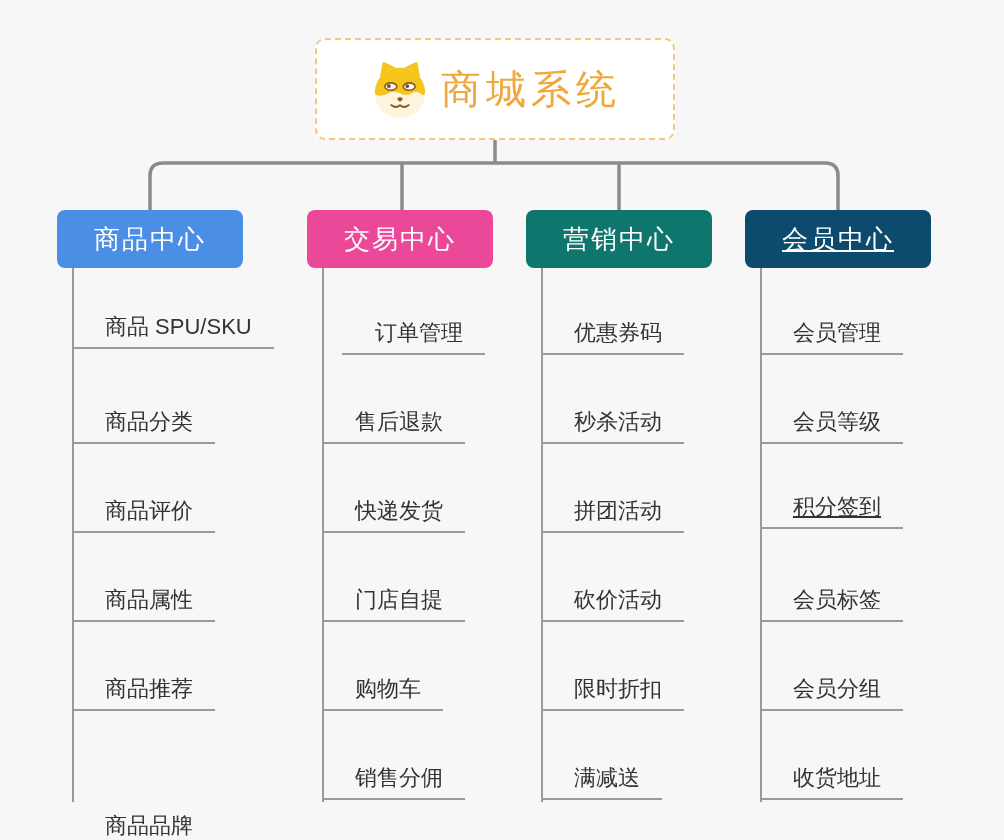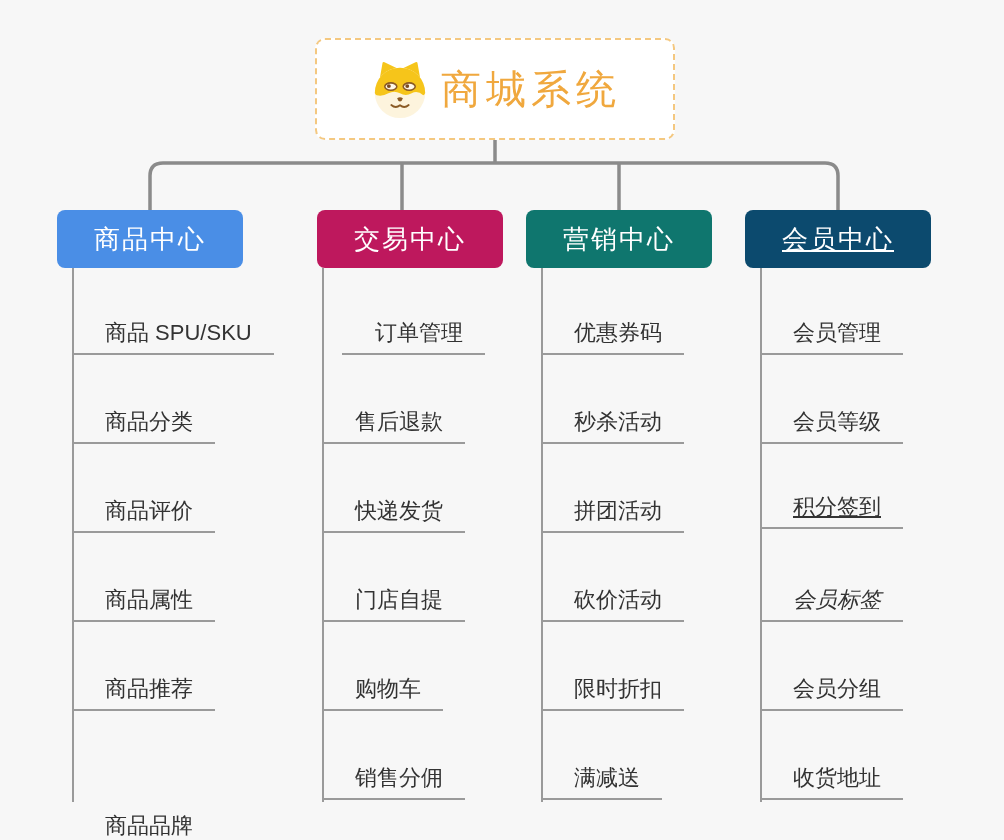--- a/index.html
+++ b/index.html
@@ -110,30 +110,30 @@
     </svg>
     <span class="root-title">商城系统</span>
   </div>
 
 <div class="branch-col" style="left: 57px;">
     <div class="branch-header" style="background: rgb(74, 142, 230);">
       <span>商品中心</span>
     </div>
     <div class="branch-spine" style="height: 534px;"></div>
     <div class="branch-items">
-        <div class="sub-item" style="top: 105px;"><span>商品 SPU/SKU</span></div>
+        <div class="sub-item" style="top: 99px;"><span>商品 SPU/SKU</span></div>
         <div class="sub-item" style="top: 194px;"><span>商品分类</span></div>
         <div class="sub-item" style="top: 283px;"><span>商品评价</span></div>
         <div class="sub-item" style="top: 372px;"><span>商品属性</span></div>
         <div class="sub-item" style="top: 461px;"><span>商品推荐</span></div>
         <div class="sub-item" style="top: 550px; margin-top: 48px;"><span>商品品牌</span></div>
       </div>
   </div>
     <div class="branch-col" style="left: 307px;">
-    <div class="branch-header" style="background: #be185d; margin-left: 10px;">
+    <div class="branch-header" style="background: #ec4899;">
       <span>交易中心</span>
     </div>
     <div class="branch-spine" style="height: 534px;"></div>
     <div class="branch-items">
         <div class="sub-item" style="top: 105px; margin-left: 20px;"><span>订单管理</span></div>
         <div class="sub-item" style="top: 194px;"><span>售后退款</span></div>
         <div class="sub-item" style="top: 283px;"><span>快递发货</span></div>
         <div class="sub-item" style="top: 372px;"><span>门店自提</span></div>
         <div class="sub-item" style="top: 461px;"><span>购物车</span></div>
         <div class="sub-item" style="top: 550px;"><span>销售分佣</span></div>
@@ -155,18 +155,18 @@
   </div>
     <div class="branch-col" style="left: 745px;">
     <div class="branch-header" style="background: #0c4a6e; text-decoration: underline;">
       <span>会员中心</span>
     </div>
     <div class="branch-spine" style="height: 534px;"></div>
     <div class="branch-items">
         <div class="sub-item" style="top: 105px;"><span>会员管理</span></div>
         <div class="sub-item" style="top: 194px;"><span>会员等级</span></div>
         <div class="sub-item" style="top: 279px; text-decoration: underline;"><span>积分签到</span></div>
-        <div class="sub-item" style="top: 372px; font-style: italic;"><span>会员标签</span></div>
+        <div class="sub-item" style="top: 372px;"><span>会员标签</span></div>
         <div class="sub-item" style="top: 461px;"><span>会员分组</span></div>
         <div class="sub-item" style="top: 550px;"><span>收货地址</span></div>
       </div>
   </div>
   </div>
 
 </body></html>

